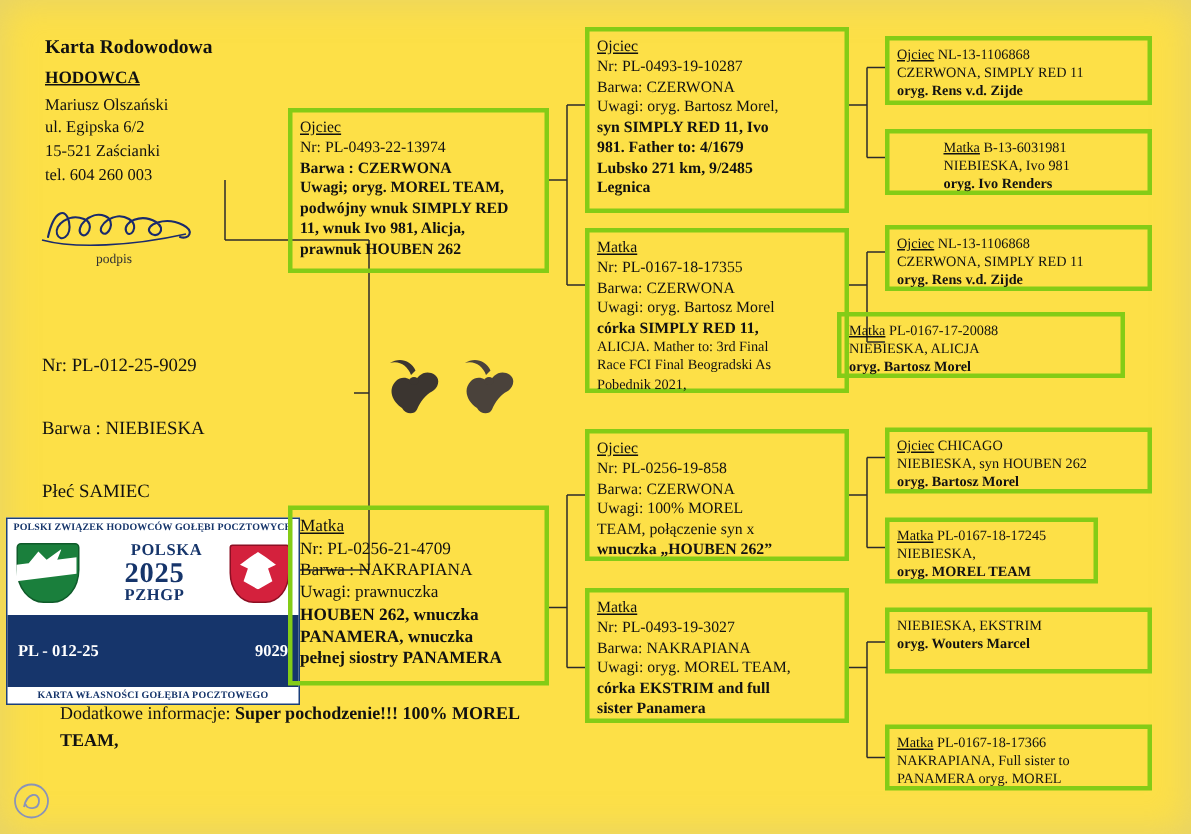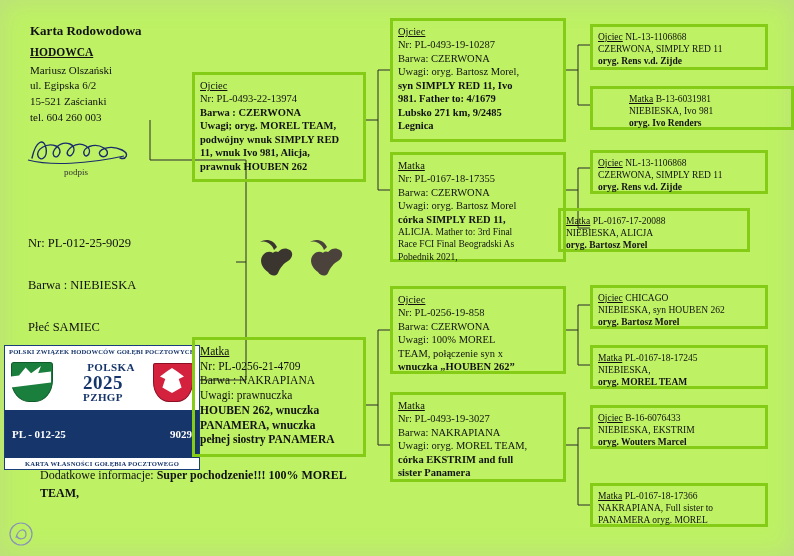--- a/index.html
+++ b/index.html
@@ -13,21 +13,21 @@
     font-family: "Liberation Serif", serif;
     color: #111;
     position: relative;
     overflow: hidden;
   }
   .page {
     position: absolute;
     left: 0; top: 0;
     width: 794px;
     height: 556px;
-    background: #bef264;
+    background: #fde047;
   }
   
   .page:before {
     content: "";
     position: absolute;
     left: 0; top: 0; right: 0; bottom: 0;
     box-shadow: inset 0 0 26px rgba(180,180,175,0.35);
     pointer-events: none;
   }
   .box {
@@ -391,21 +391,21 @@
     <span class="ln b">sister Panamera</span>
   </div>
 
   <div class="box" style="left:590px; top:24px; width:178px; height:46px; font-size:9.5px;">
     <span class="ln"><span class="u">Ojciec</span>
       <span>NL-13-1106868</span></span>
     <span class="ln">CZERWONA,  SIMPLY RED 11</span>
     <span class="ln b">oryg. Rens v.d. Zijde</span>
   </div>
 
-  <div class="box" style="left:590px; top:86px; width:204px; height:44px; font-size:9.5px;padding-left:36px;">
+  <div class="box" style="left:590px; top:86px; width:178px; height:44px; font-size:9.5px;padding-left:36px;">
     <span class="ln"><span class="u">Matka</span>
       <span>B-13-6031981</span></span>
     <span class="ln">NIEBIESKA, Ivo 981</span>
     <span class="ln b">oryg. Ivo Renders</span>
   </div>
 
   <div class="box" style="left:590px; top:150px; width:178px; height:44px; font-size:9.5px;">
     <span class="ln"><span class="u">Ojciec</span>
       <span>NL-13-1106868</span></span>
     <span class="ln">CZERWONA,  SIMPLY RED 11</span>
@@ -419,30 +419,28 @@
     <span class="ln b">oryg. Bartosz Morel</span>
   </div>
 
   <div class="box" style="left:590px; top:285px; width:178px; height:44px; font-size:9.5px;">
     <span class="ln"><span class="u">Ojciec</span>
       <span>CHICAGO</span></span>
     <span class="ln">NIEBIESKA,  syn HOUBEN 262</span>
     <span class="ln b">oryg. Bartosz Morel</span>
   </div>
 
-  <div class="box" style="left:590px; top:345px; width:178px; height:44px; font-size:9.5px;">
+  <div class="box" style="left:590px; top:345px; width:142px; height:44px; font-size:9.5px;">
     <span class="ln"><span class="u">Matka</span>
       <span>PL-0167-18-17245</span></span>
     <span class="ln">NIEBIESKA,</span>
     <span class="ln b">oryg. MOREL TEAM</span>
   </div>
 
   <div class="box" style="left:590px; top:405px; width:178px; height:44px; font-size:9.5px;">
-    <span class="ln"><span class="u">Ojciec</span>
-      <span>B-16-6076433</span></span>
     <span class="ln">NIEBIESKA,  EKSTRIM</span>
     <span class="ln b">oryg. Wouters Marcel</span>
   </div>
 
   <div class="box" style="left:590px; top:483px; width:178px; height:44px; font-size:9.5px;">
     <span class="ln"><span class="u">Matka</span>
       <span>PL-0167-18-17366</span></span>
     <span class="ln">NAKRAPIANA,  Full sister to</span>
     <span class="ln">PANAMERA oryg. MOREL</span>
   </div>

